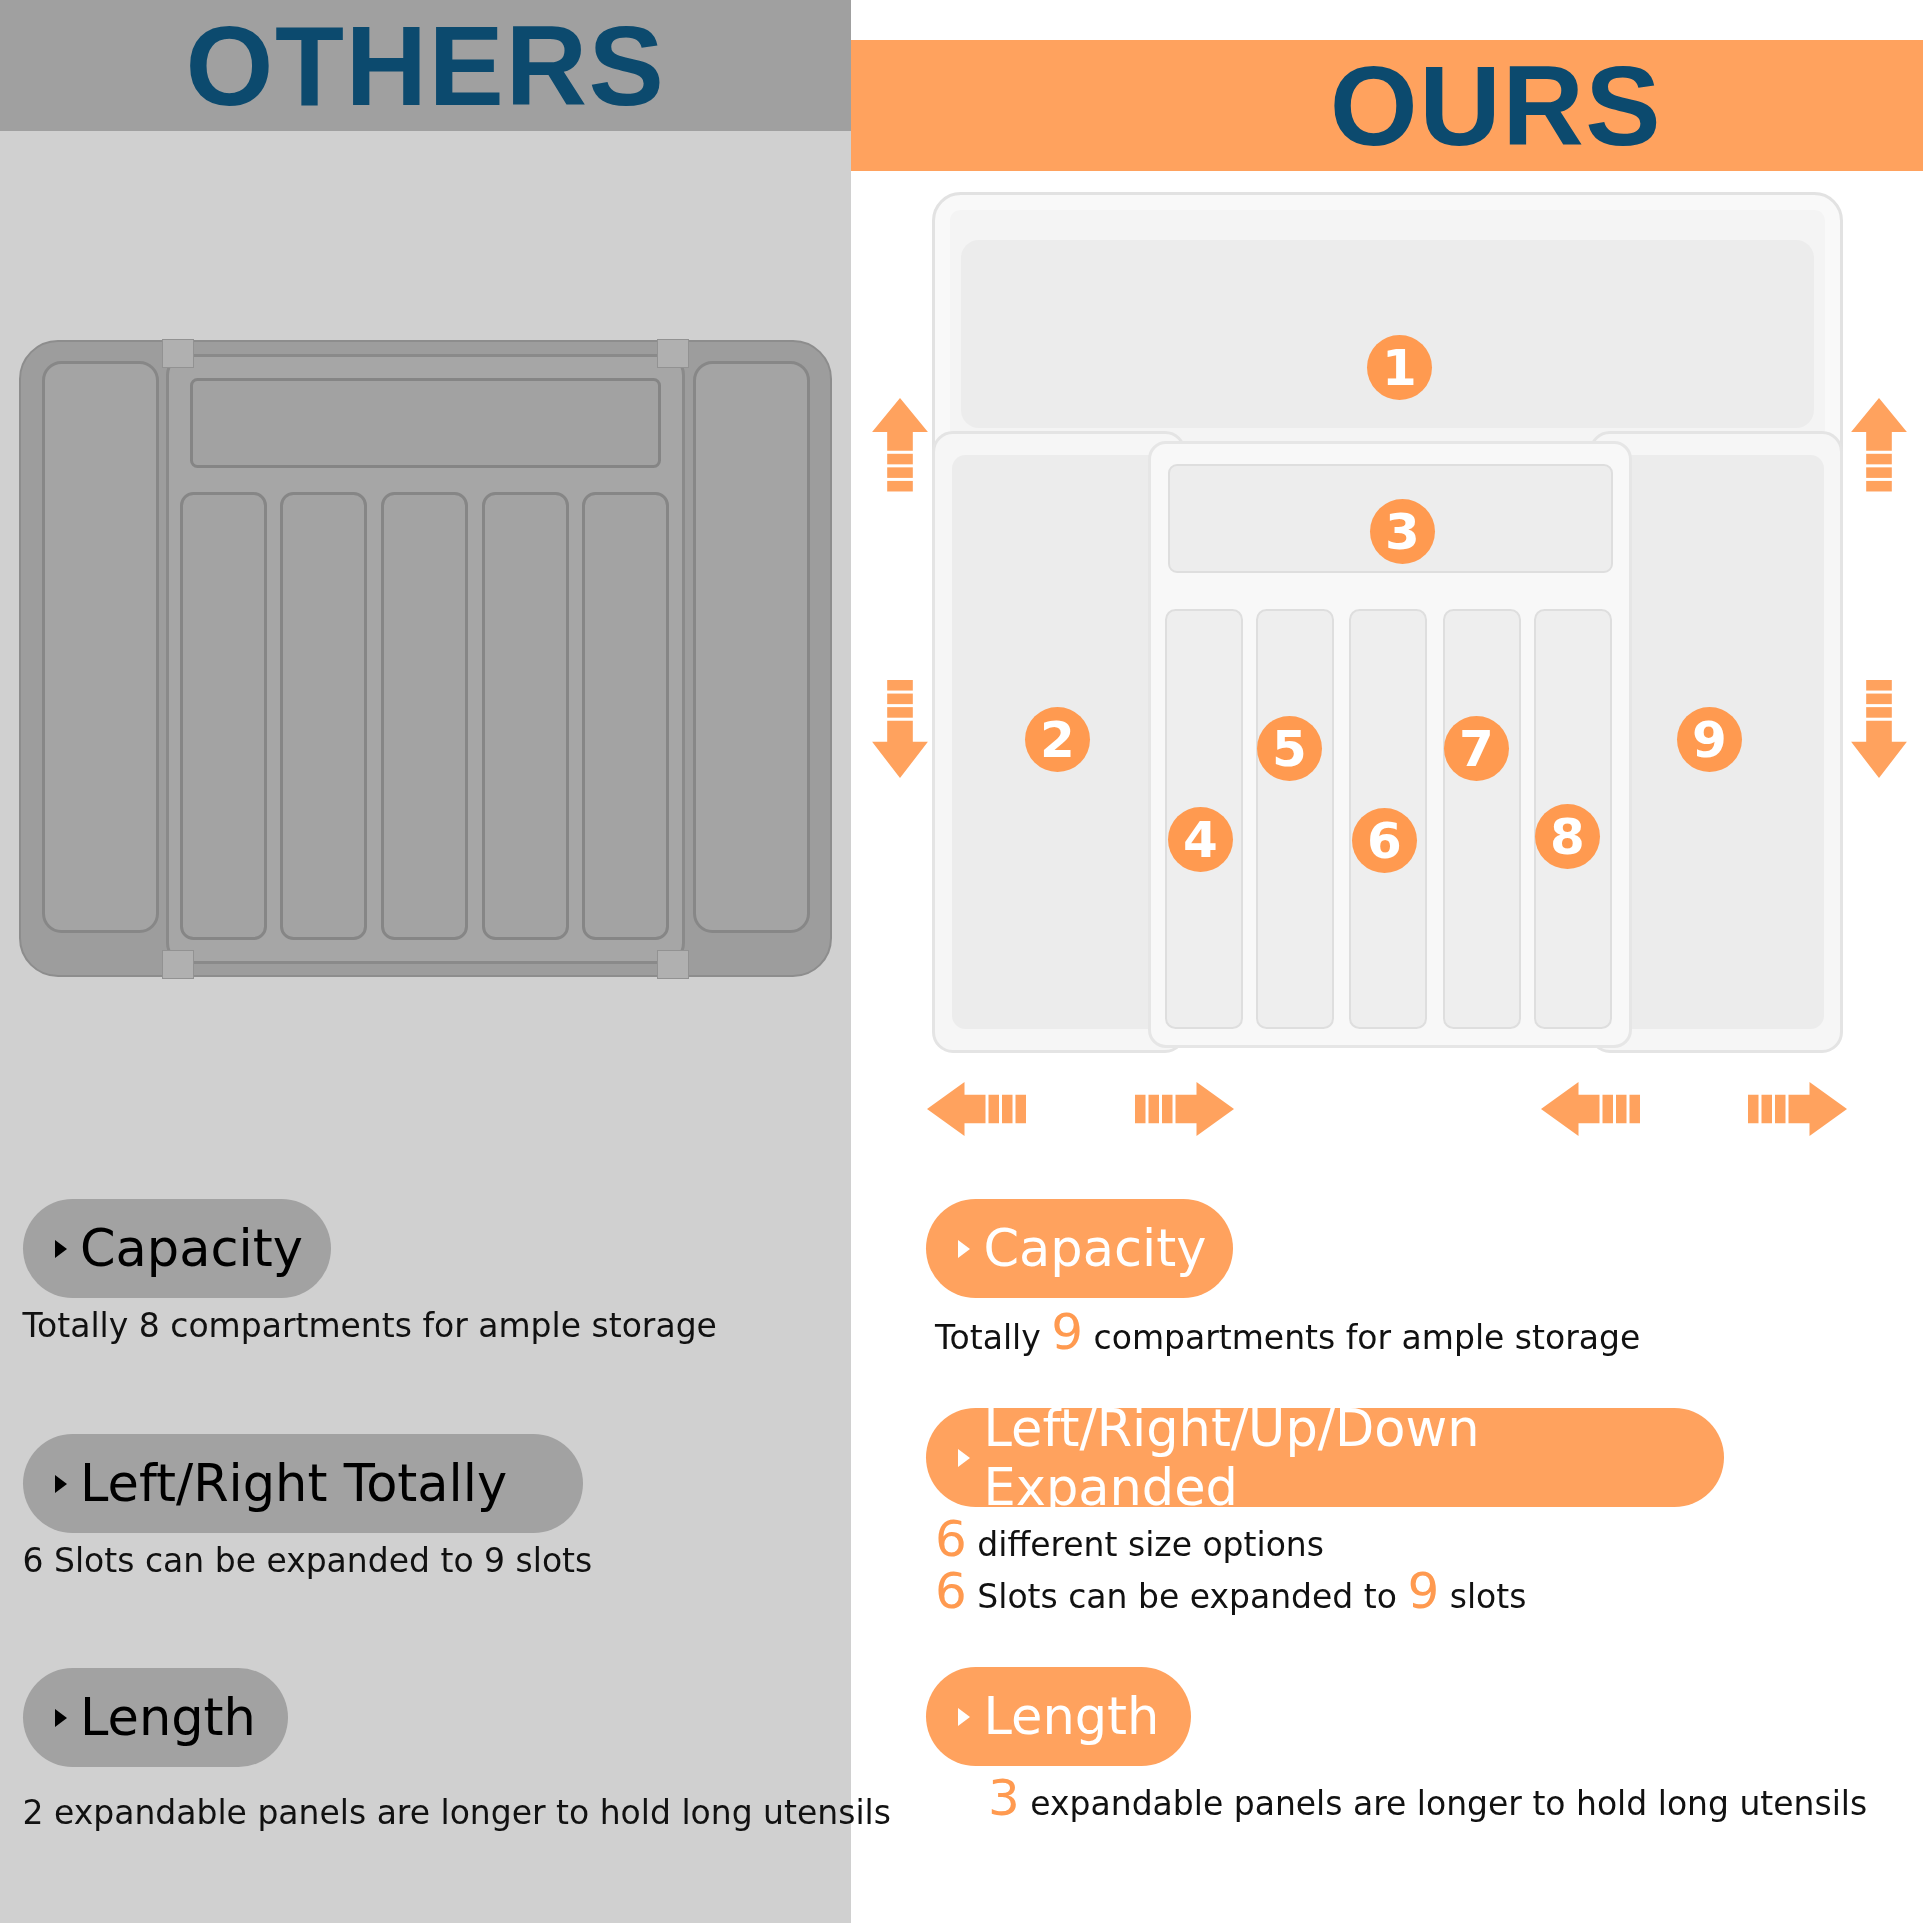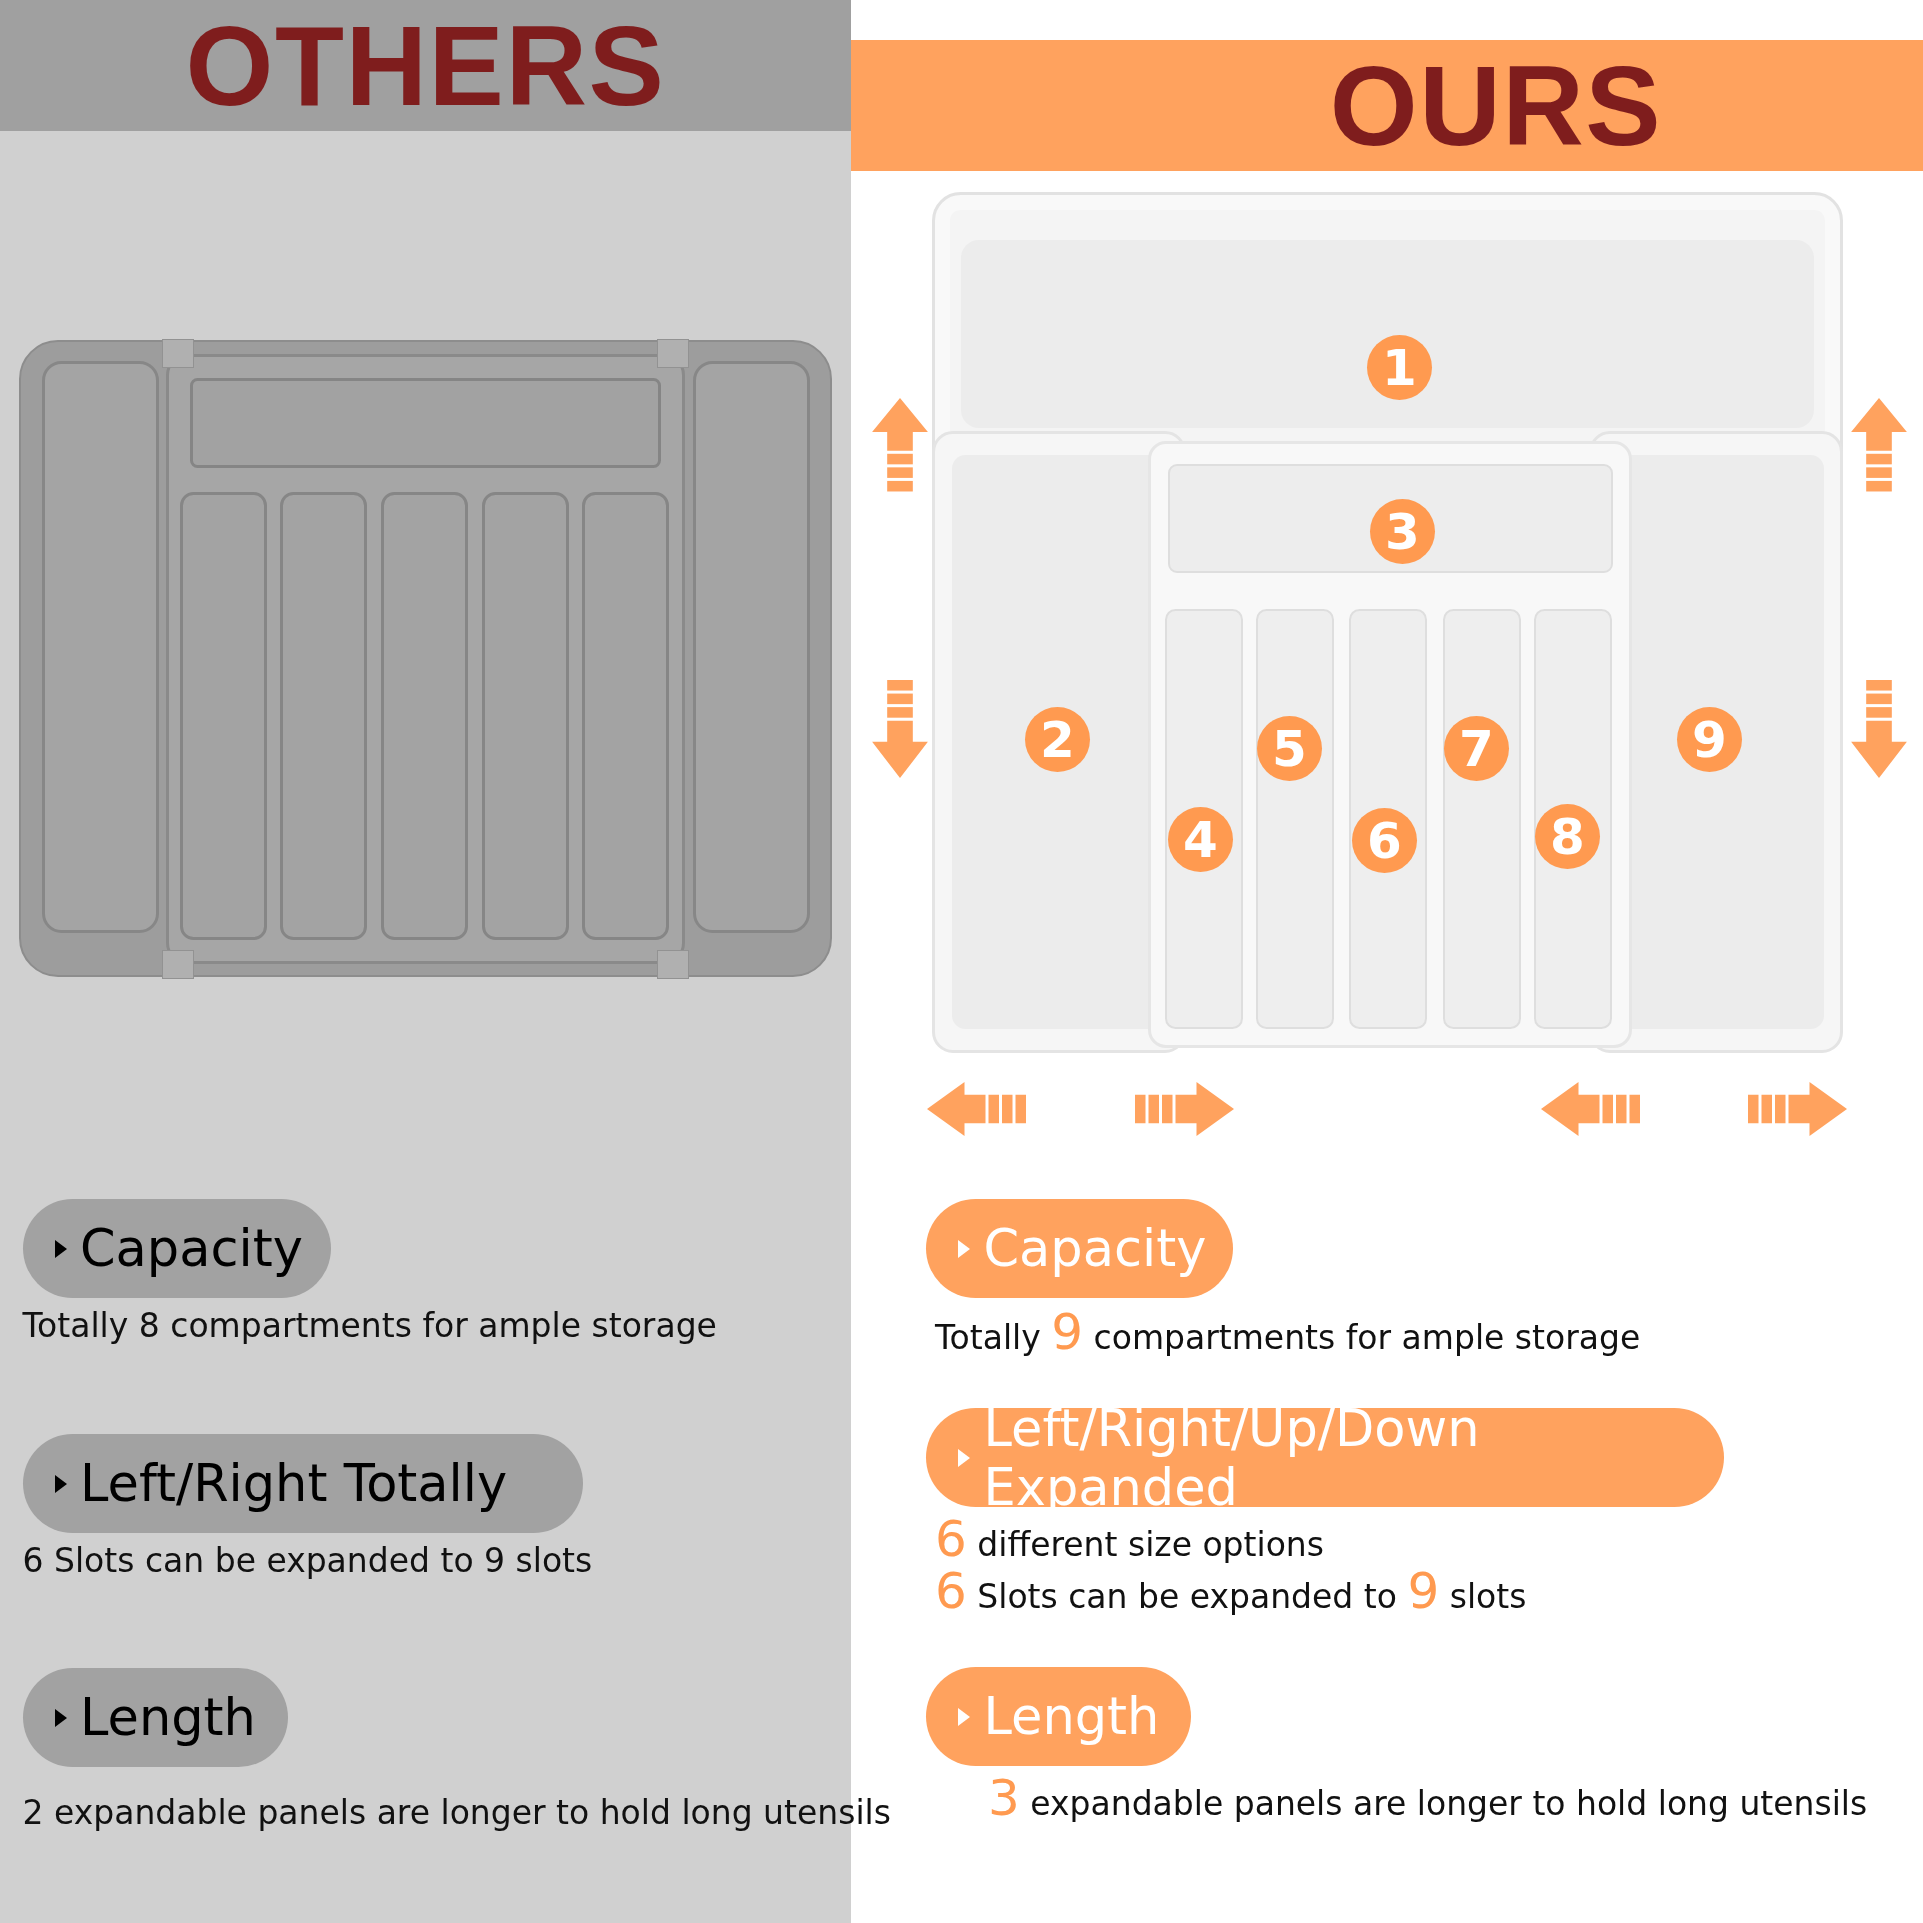--- a/index.html
+++ b/index.html
@@ -1,19 +1,19 @@
 <!DOCTYPE html>
 <html style="font-size:12px"><head>
 <meta charset="utf-8">
 <style>
   html, body { margin:0; padding:0; }
   body { width:1924px; height:1924px; position:relative; overflow:hidden; font-family:"Liberation Sans", "DejaVu Sans", sans-serif; background:#fff; }
   .col-left { position:absolute; left:0; top:0; width:851px; height:1924px; background:#d0d0d0; }
   .col-right { position:absolute; left:851px; top:0; width:1073px; height:1924px; background:#ffffff; }
-  .hdr { position:absolute; top:0; height:131px; display:flex; align-items:center; justify-content:center; color:#7f1d1d; font-weight:bold; font-size:113px; letter-spacing:1.5px; }
+  .hdr { position:absolute; top:0; height:131px; display:flex; align-items:center; justify-content:center; color:#0c4a6e; font-weight:bold; font-size:113px; letter-spacing:1.5px; }
   .hdr-left { left:0; width:851px; background:#a0a0a0; }
   .hdr-right { left:851px; width:1290px; background:#ffa25e;margin-top:40px; }
 
   
   .gtray { position:absolute; left:19px; top:340px; width:813px; height:637px; }
   .g-outer { position:absolute; inset:0; background:#9d9d9d; border-radius:39px; border:2.3px solid #8d8d8d; }
   .g-side { position:absolute; top:21px; bottom:44px; width:111px; background:#a4a4a4; border:3.8px solid #878787; border-radius:19.5px; }
   .g-inner { position:absolute; left:147px; right:147px; top:13.5px; bottom:13.5px; background:#a6a6a6; border:3.8px solid #8a8a8a; border-radius:21px; }
   .g-topslot { position:absolute; left:21px; right:21px; top:21px; height:84px; background:#a2a2a2; border:3.8px solid #858585; border-radius:7.5px; }
   .g-slot { position:absolute; top:135px; bottom:21px; width:81px; background:#a3a3a3; border:3.8px solid #868686; border-radius:13.5px; }

